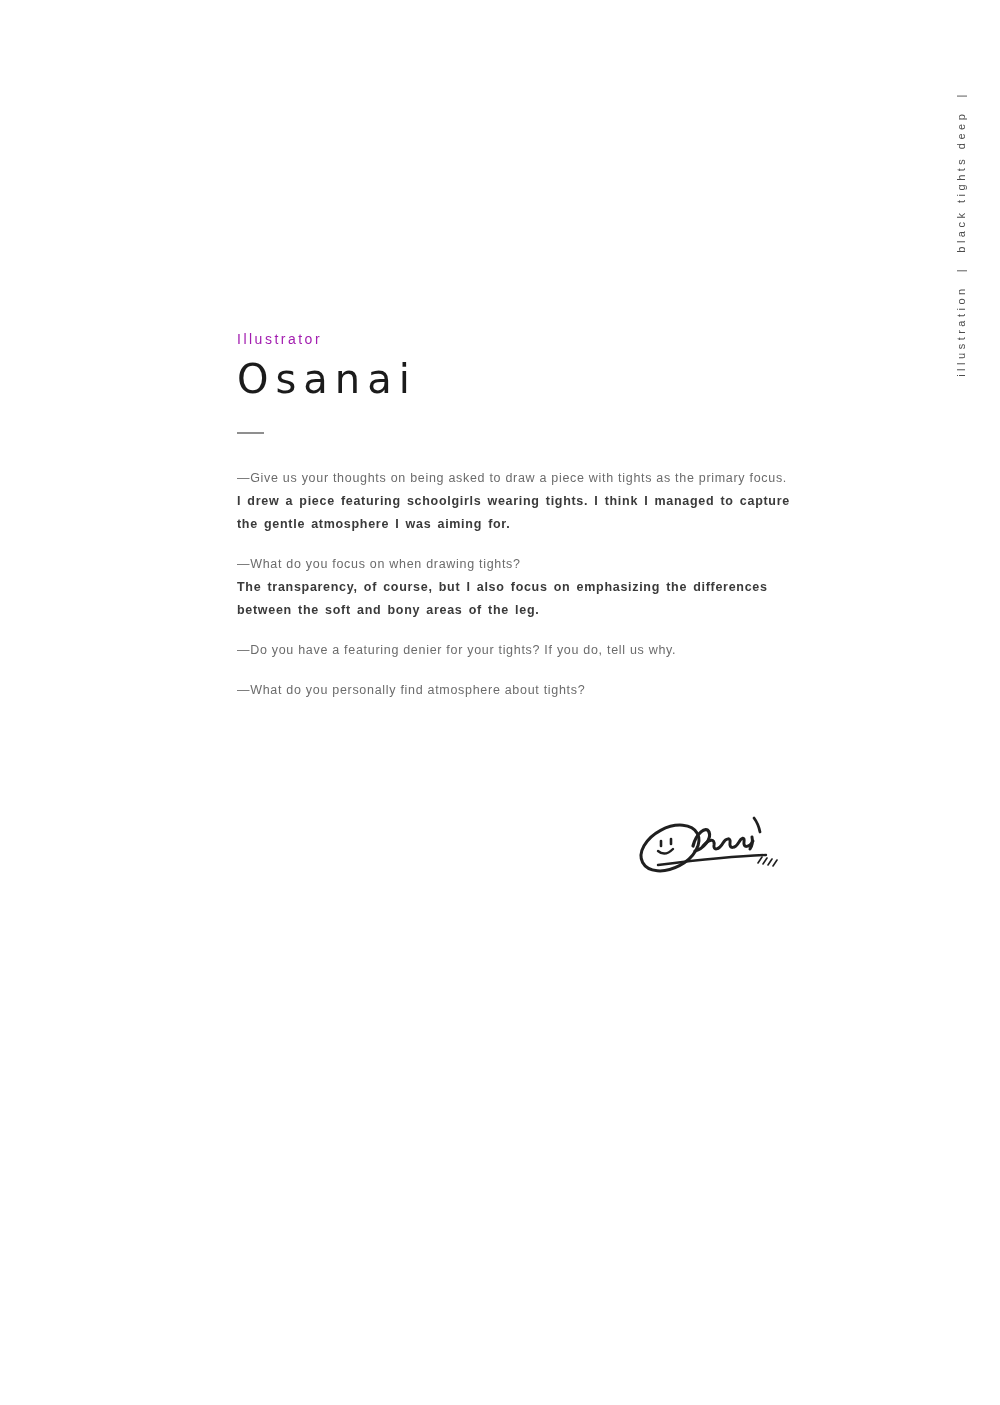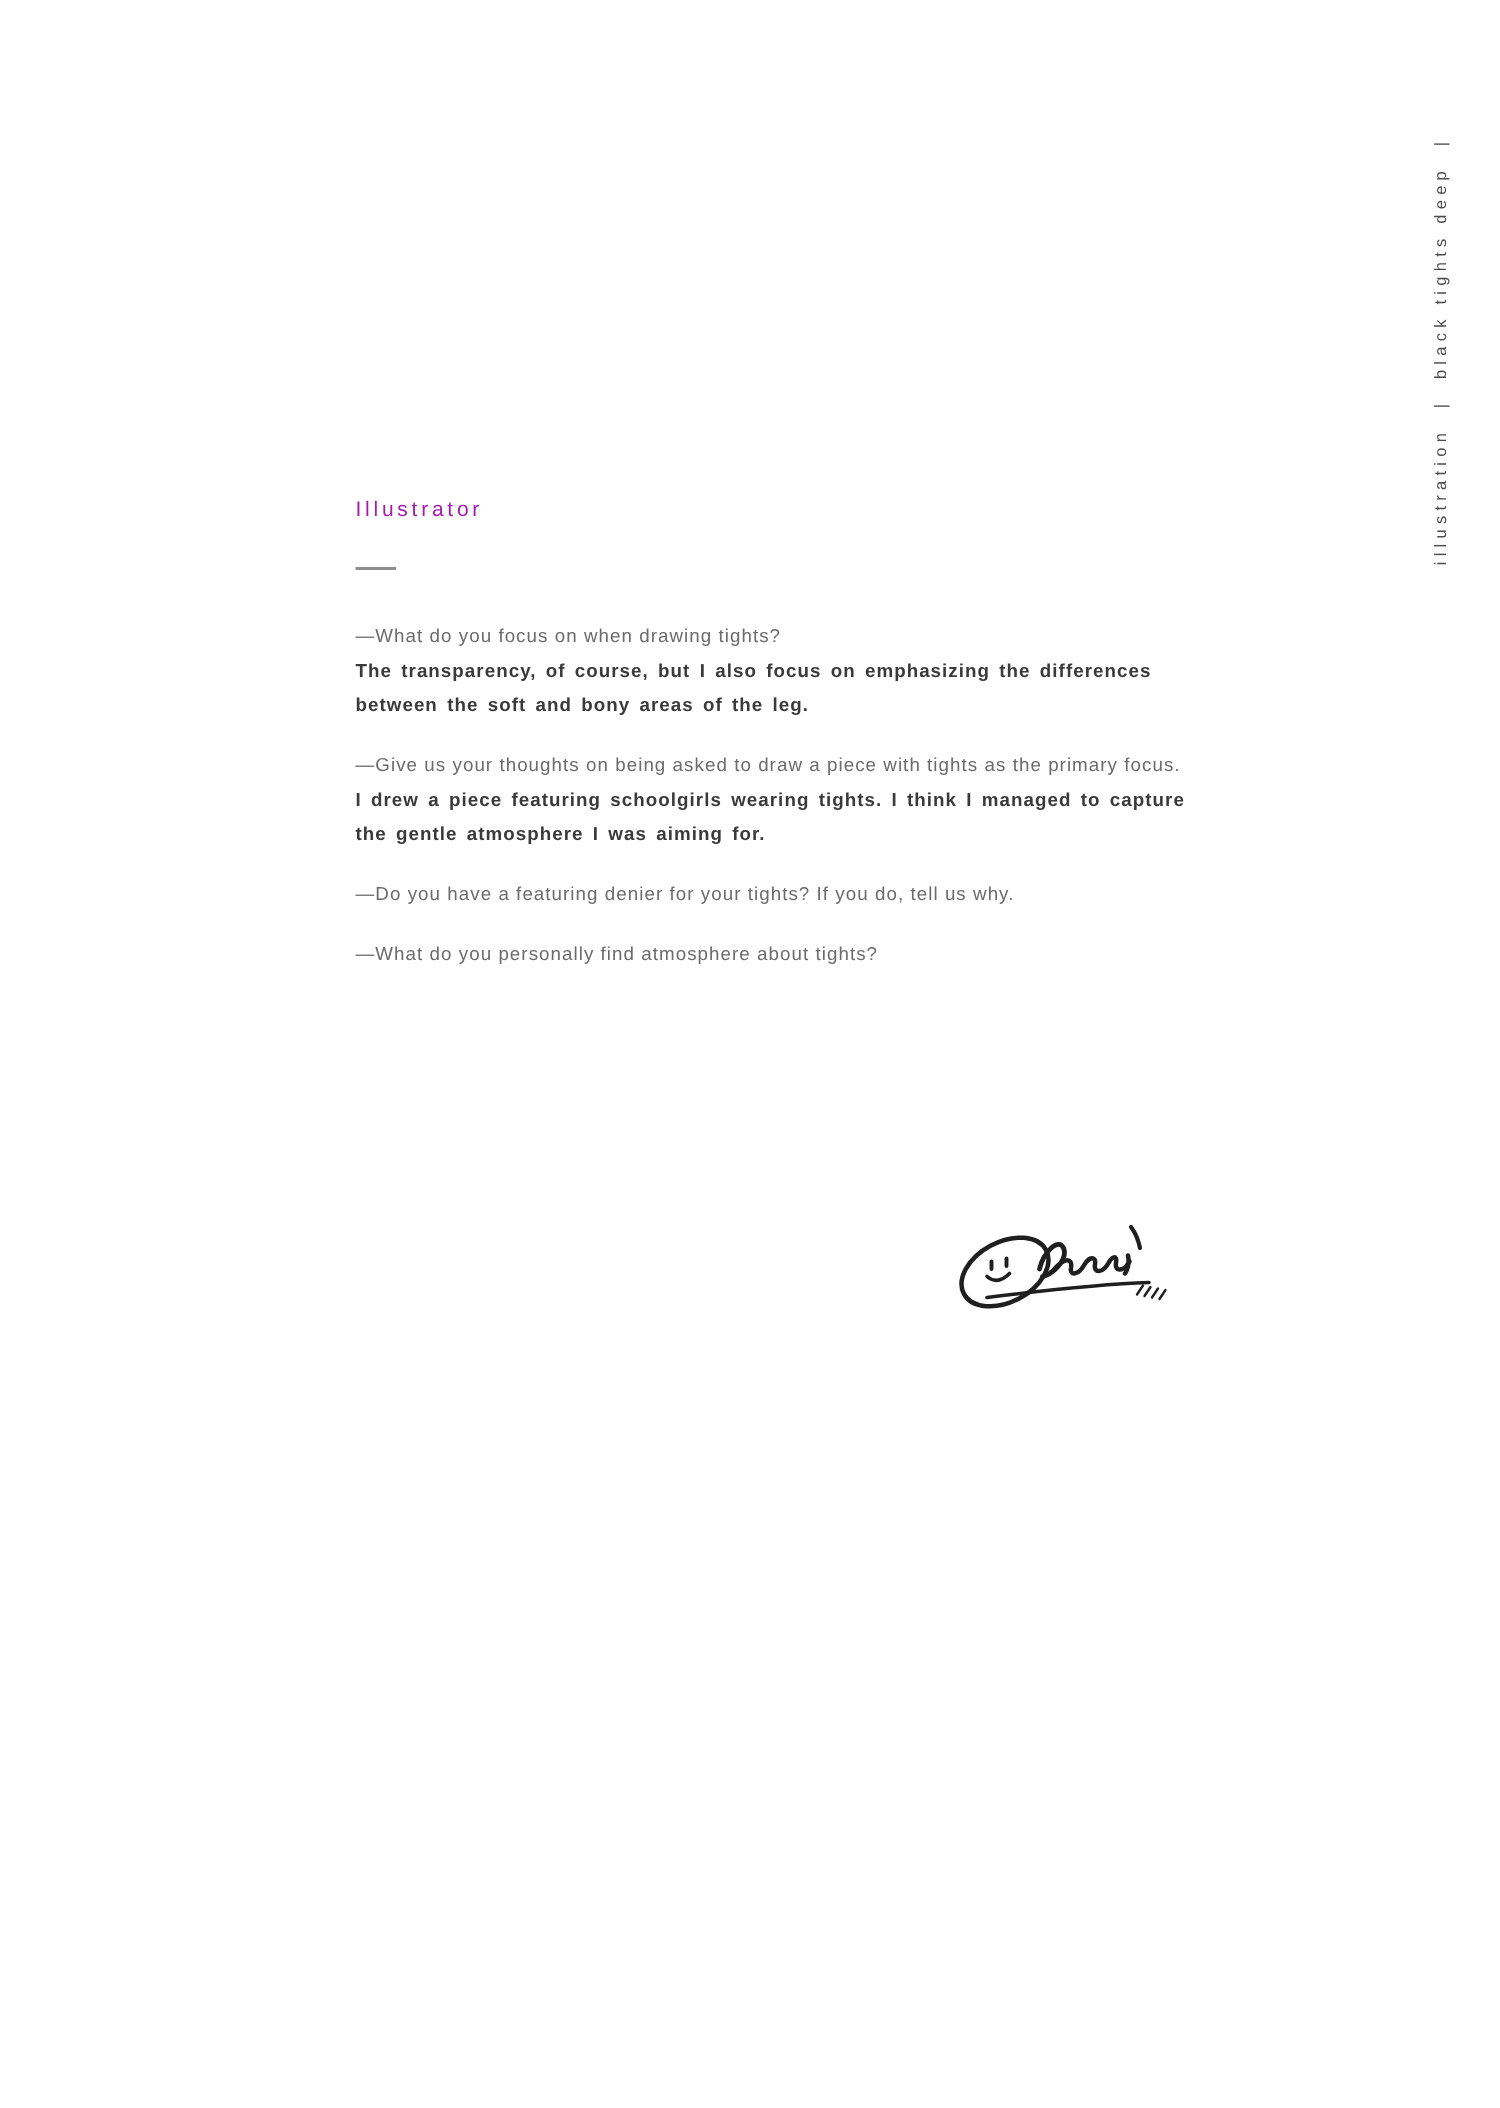--- a/index.html
+++ b/index.html
@@ -101,30 +101,31 @@
 <body>
 
 <div class="page">
 
   <div class="vertical-sidebar">
     <span class="vertical-text">illustration  |  black tights deep  |</span>
   </div>
 
   <div class="content">
     <div class="role-label">Illustrator</div>
+    <h1 class="artist-name">Osanai</h1>
     <div class="divider"></div>
 
     <div class="qa-list">
       <section class="qa">
+        <p class="question">—Give us your thoughts on being asked to draw a piece with tights as the primary focus.</p>
+        <p class="answer">I drew a piece featuring schoolgirls wearing tights. I think I managed to capture the gentle atmosphere I was aiming for.</p>
+      </section>
+      <section class="qa">
         <p class="question">—What do you focus on when drawing tights?</p>
         <p class="answer">The transparency, of course, but I also focus on emphasizing the differences between the soft and bony areas of the leg.</p>
-      </section>
-      <section class="qa">
-        <p class="question">—Give us your thoughts on being asked to draw a piece with tights as the primary focus.</p>
-        <p class="answer">I drew a piece featuring schoolgirls wearing tights. I think I managed to capture the gentle atmosphere I was aiming for.</p>
       </section>
       <section class="qa">
         <p class="question">—Do you have a featuring denier for your tights? If you do, tell us why.</p>
       </section>
       <section class="qa">
         <p class="question">—What do you personally find atmosphere about tights?</p>
       </section>
     </div>
   </div>
 

